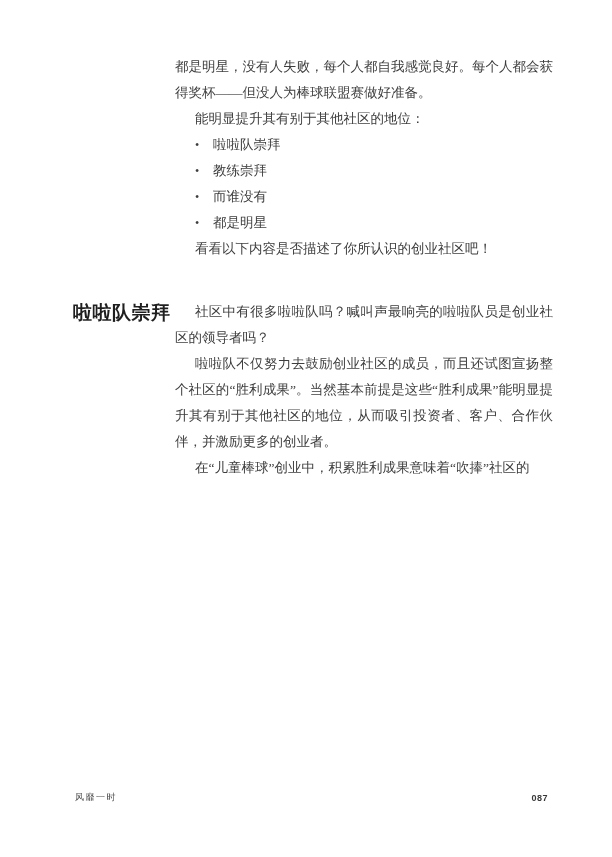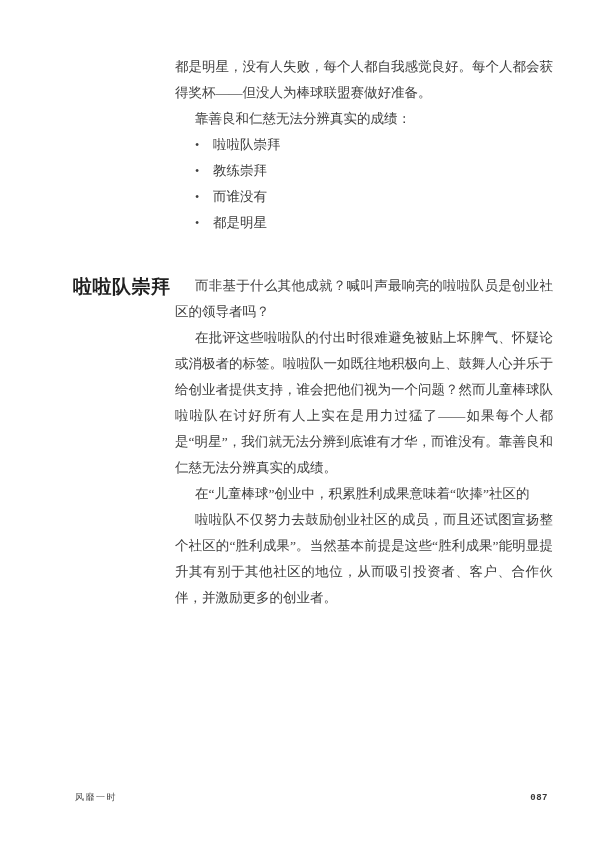--- a/index.html
+++ b/index.html
@@ -74,21 +74,21 @@
     text-align: left;
   }
   .footer {
     position: absolute;
     left: 75px;
     right: 64px;
     top: 791px;
     display: flex;
     justify-content: space-between;
     align-items: center;
-    font-family: Liberation Mono, monospace;
+    font-family: Liberation Sans, sans-serif;
     gap: 15px;
   }
   .footer-title {
     font-size: 9px;
     color: #4a4a4a;
     letter-spacing: 1.5px;
   }
   .footer-page {
     font-size: 9px;
     font-weight: bold;
@@ -98,49 +98,49 @@
 </style>
 </head>
 <body>
 
 <div class="page">
 
   <div class="text-column">
 
     <div class="top-block">
       <p class="para continued">都是明星，没有人失败，每个人都自我感觉良好。每个人都会获得奖杯——但没人为棒球联盟赛做好准备。</p>
-      <p class="para">靠善良和仁慈无法分辨真实的成绩：</p>
+      <p class="para">能明显提升其有别于其他社区的地位：</p>
 
       <div class="bullet-list">
         <div class="bullet-item">
           <span class="bullet-dot">•</span>
           <span>啦啦队崇拜</span>
         </div>
         <div class="bullet-item">
           <span class="bullet-dot">•</span>
           <span>教练崇拜</span>
         </div>
         <div class="bullet-item">
           <span class="bullet-dot">•</span>
           <span>而谁没有</span>
         </div>
         <div class="bullet-item">
           <span class="bullet-dot">•</span>
           <span>都是明星</span>
         </div>
       </div>
 
+      <p class="para">看看以下内容是否描述了你所认识的创业社区吧！</p>
     </div>
 
     <div class="section">
       <h2 class="section-heading">啦啦队崇拜</h2>
-      <p class="para">而非基于什么其他成就？喊叫声最响亮的啦啦队员是创业社区的领导者吗？</p>
-      <p class="para">在批评这些啦啦队的付出时很难避免被贴上坏脾气、怀疑论或消极者的标签。啦啦队一如既往地积极向上、鼓舞人心并乐于给创业者提供支持，谁会把他们视为一个问题？然而儿童棒球队啦啦队在讨好所有人上实在是用力过猛了——如果每个人都是“明星”，我们就无法分辨到底谁有才华，而谁没有。靠善良和仁慈无法分辨真实的成绩。</p>
+      <p class="para">社区中有很多啦啦队吗？喊叫声最响亮的啦啦队员是创业社区的领导者吗？</p>
+      <p class="para">啦啦队不仅努力去鼓励创业社区的成员，而且还试图宣扬整个社区的“胜利成果”。当然基本前提是这些“胜利成果”能明显提升其有别于其他社区的地位，从而吸引投资者、客户、合作伙伴，并激励更多的创业者。</p>
       <p class="para">在“儿童棒球”创业中，积累胜利成果意味着“吹捧”社区的</p>
-      <p class="para">啦啦队不仅努力去鼓励创业社区的成员，而且还试图宣扬整个社区的“胜利成果”。当然基本前提是这些“胜利成果”能明显提升其有别于其他社区的地位，从而吸引投资者、客户、合作伙伴，并激励更多的创业者。</p>
     </div>
 
   </div>
 
   <div class="footer">
     <span class="footer-title">风靡一时</span>
     <span class="footer-page">087</span>
   </div>
 
 </div>

